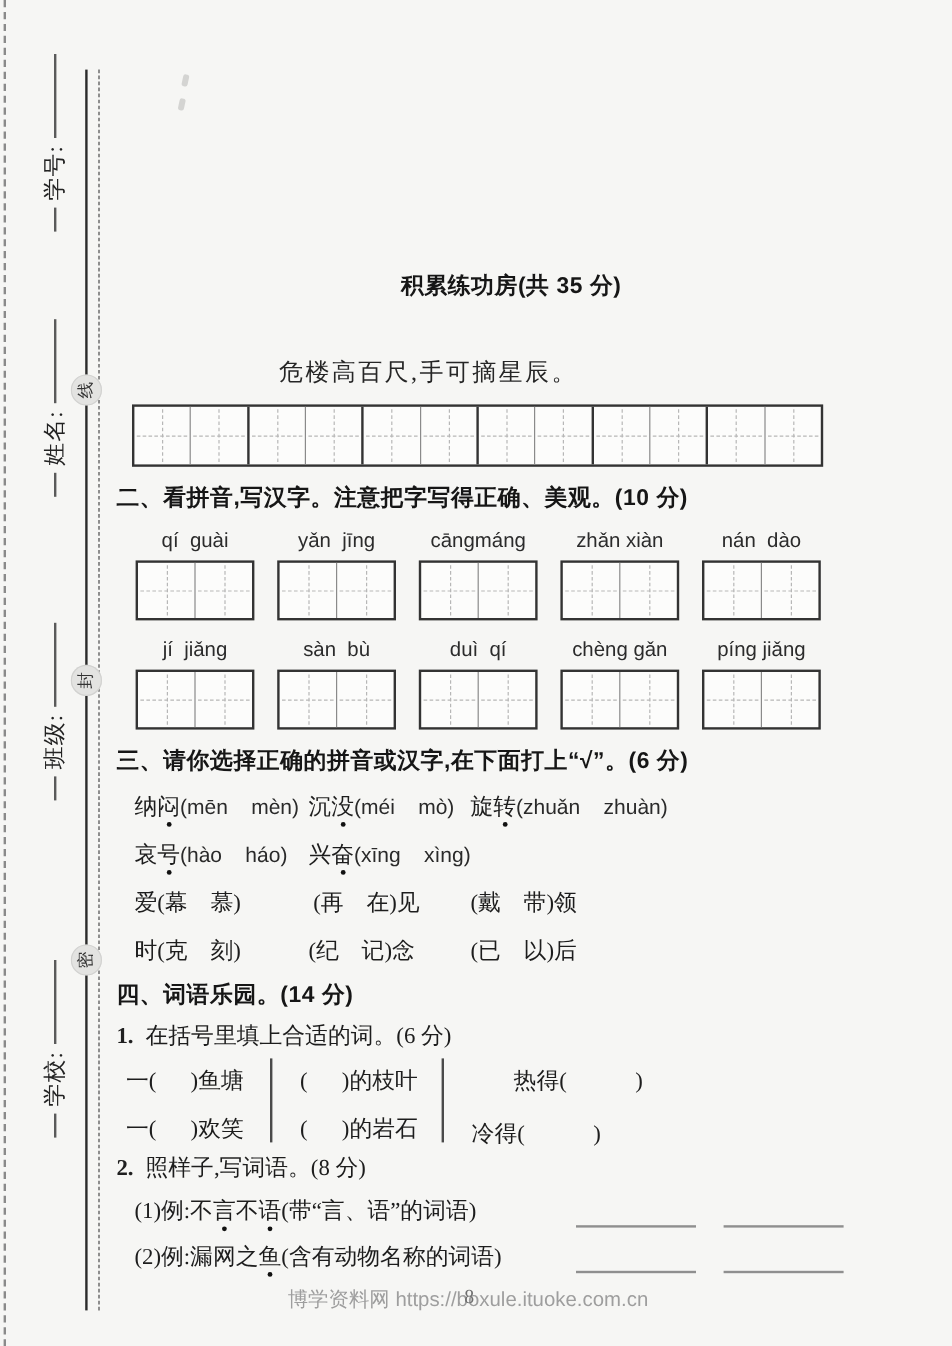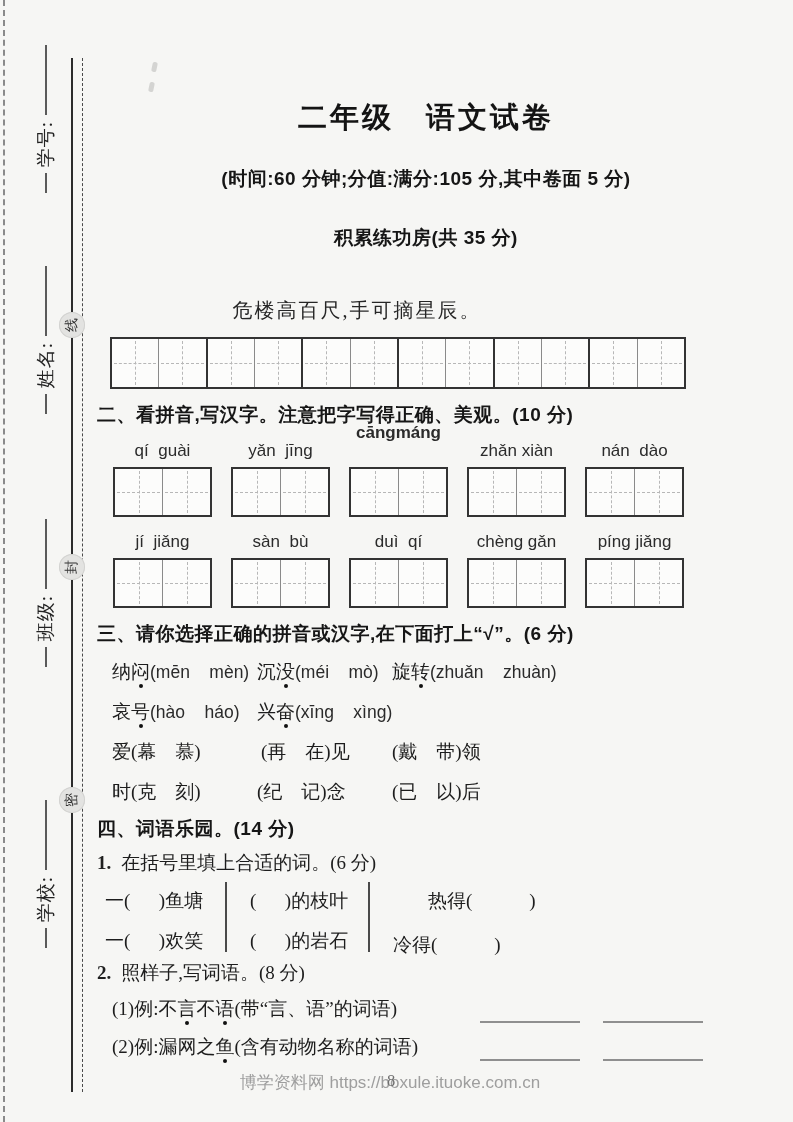--- a/index.html
+++ b/index.html
@@ -106,22 +106,20 @@
 
 <div class="seal-circle" style="top:312px;">线</div>
 <div class="seal-circle" style="top:554px;">封</div>
 <div class="seal-circle" style="top:787px;">密</div>
 
 <div class="abs artifact" style="left:152px;top:62px;"></div>
 <div class="abs artifact" style="left:149px;top:82px;"></div>
 
 <div class="content">
 
-  <div class="abs center title" style="top:98px;">二年级　语文试卷</div>
-  <div class="abs center h" style="top:166px;">(时间:60 分钟;分值:满分:105 分,其中卷面 5 分)</div>
   <div class="abs center h" style="top:225px;">积累练功房(共 35 分)</div>
 
   <div class="abs kai" style="left:0;top:297px;width:520px;text-align:center;">危楼高百尺,手可摘星辰。</div>
   <div class="abs tzbox copy-grid">
       <div class="cell"></div>
       <div class="cell"></div>
       <div class="cell"></div>
       <div class="cell"></div>
       <div class="cell"></div>
       <div class="cell"></div>
@@ -130,21 +128,21 @@
       <div class="cell"></div>
       <div class="cell"></div>
       <div class="cell"></div>
       <div class="cell"></div>
     </div>
 
   <div class="abs h" style="left:0;top:402px;">二、看拼音,写汉字。注意把字写得正确、美观。(10 分)</div>
 
   <div class="abs pylabel" style="left:16px;top:441px;">qí  guài</div>
   <div class="abs pylabel" style="left:134px;top:441px;">yǎn  jīng</div>
-  <div class="abs pylabel" style="left:252px;top:423px;font-weight:bold;">cāngmáng</div>
+  <div class="abs pylabel" style="left:252px;top:441px;">cāngmáng</div>
   <div class="abs pylabel" style="left:370px;top:441px;">zhǎn xiàn</div>
   <div class="abs pylabel" style="left:488px;top:441px;">nán  dào</div>
   <div class="abs tzbox pbox" style="left:16px;top:467px;">
       <div class="cell"></div>
       <div class="cell"></div>
     </div>
   <div class="abs tzbox pbox" style="left:134px;top:467px;">
       <div class="cell"></div>
       <div class="cell"></div>
     </div>

